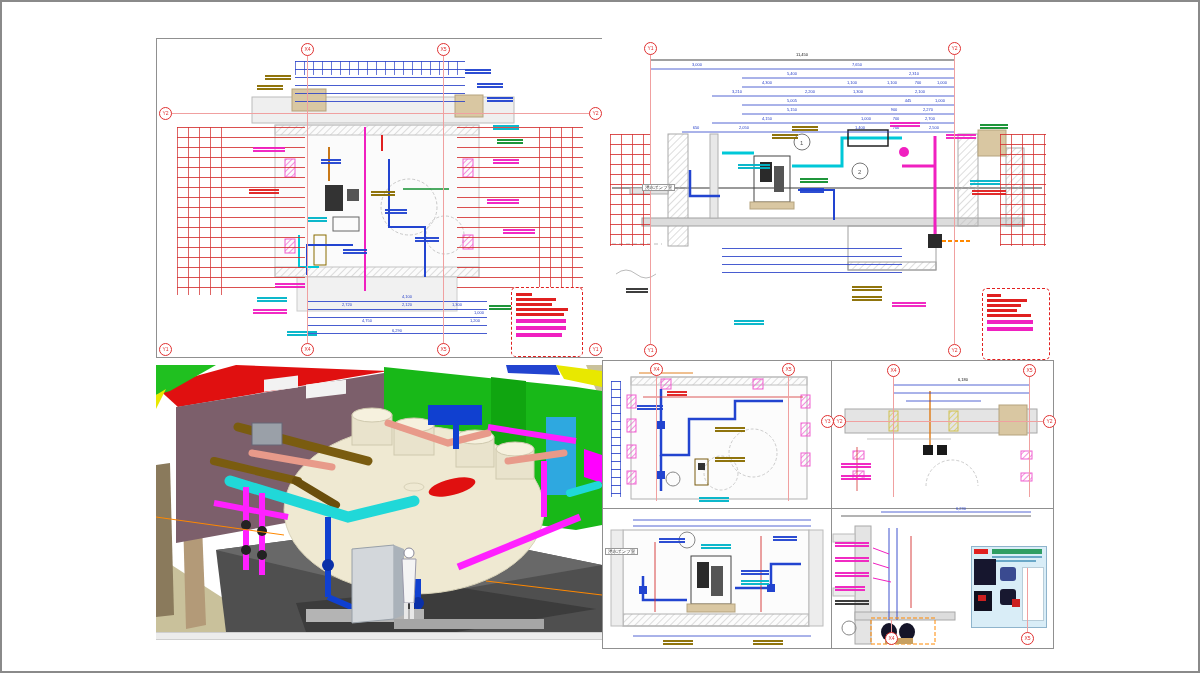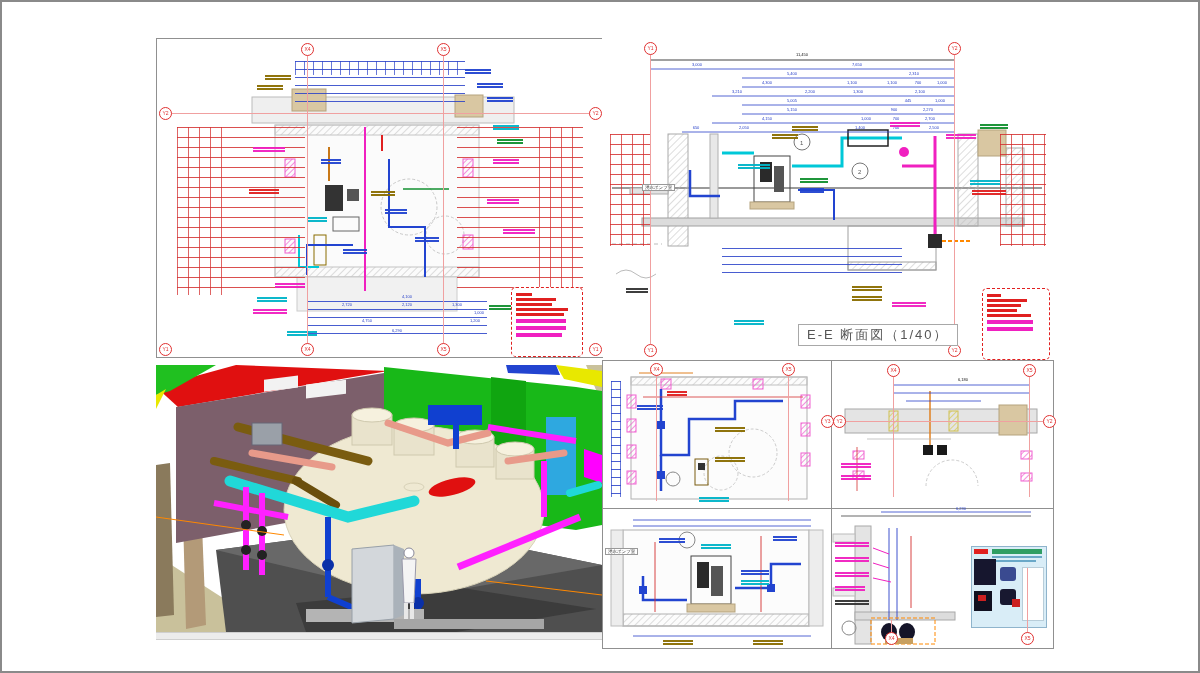--- a/index.html
+++ b/index.html
@@ -249,21 +249,20 @@
     <div class="ann g" style="left:198px;top:140px;width:28px;"></div>
     <div class="ann b" style="left:198px;top:150px;width:24px;"></div>
     <div class="ann c" style="left:368px;top:142px;width:30px;"></div>
     <div class="ann r" style="left:370px;top:152px;width:34px;"></div>
     <div class="ann o" style="left:250px;top:248px;width:30px;"></div>
     <div class="ann o" style="left:250px;top:258px;width:30px;"></div>
     <div class="ann m" style="left:290px;top:264px;width:34px;"></div>
     <div class="ann c" style="left:132px;top:282px;width:30px;"></div>
     <div class="ann k" style="left:24px;top:250px;width:22px;"></div>
 
-    <span class="sectitle" style="left:196px;top:286px;">E-E 断面図（1/40）</span>
 
     <div class="notebox" style="left:380px;top:250px;width:58px;height:64px;">
       <div class="nline" style="width:14px;"></div>
       <div class="nline" style="width:40px;"></div>
       <div class="nline" style="width:34px;"></div>
       <div class="nline" style="width:30px;"></div>
       <div class="nline" style="width:44px;"></div>
       <div class="nlineM" style="width:46px;"></div>
       <div class="nlineM" style="width:46px;"></div>
     </div>

